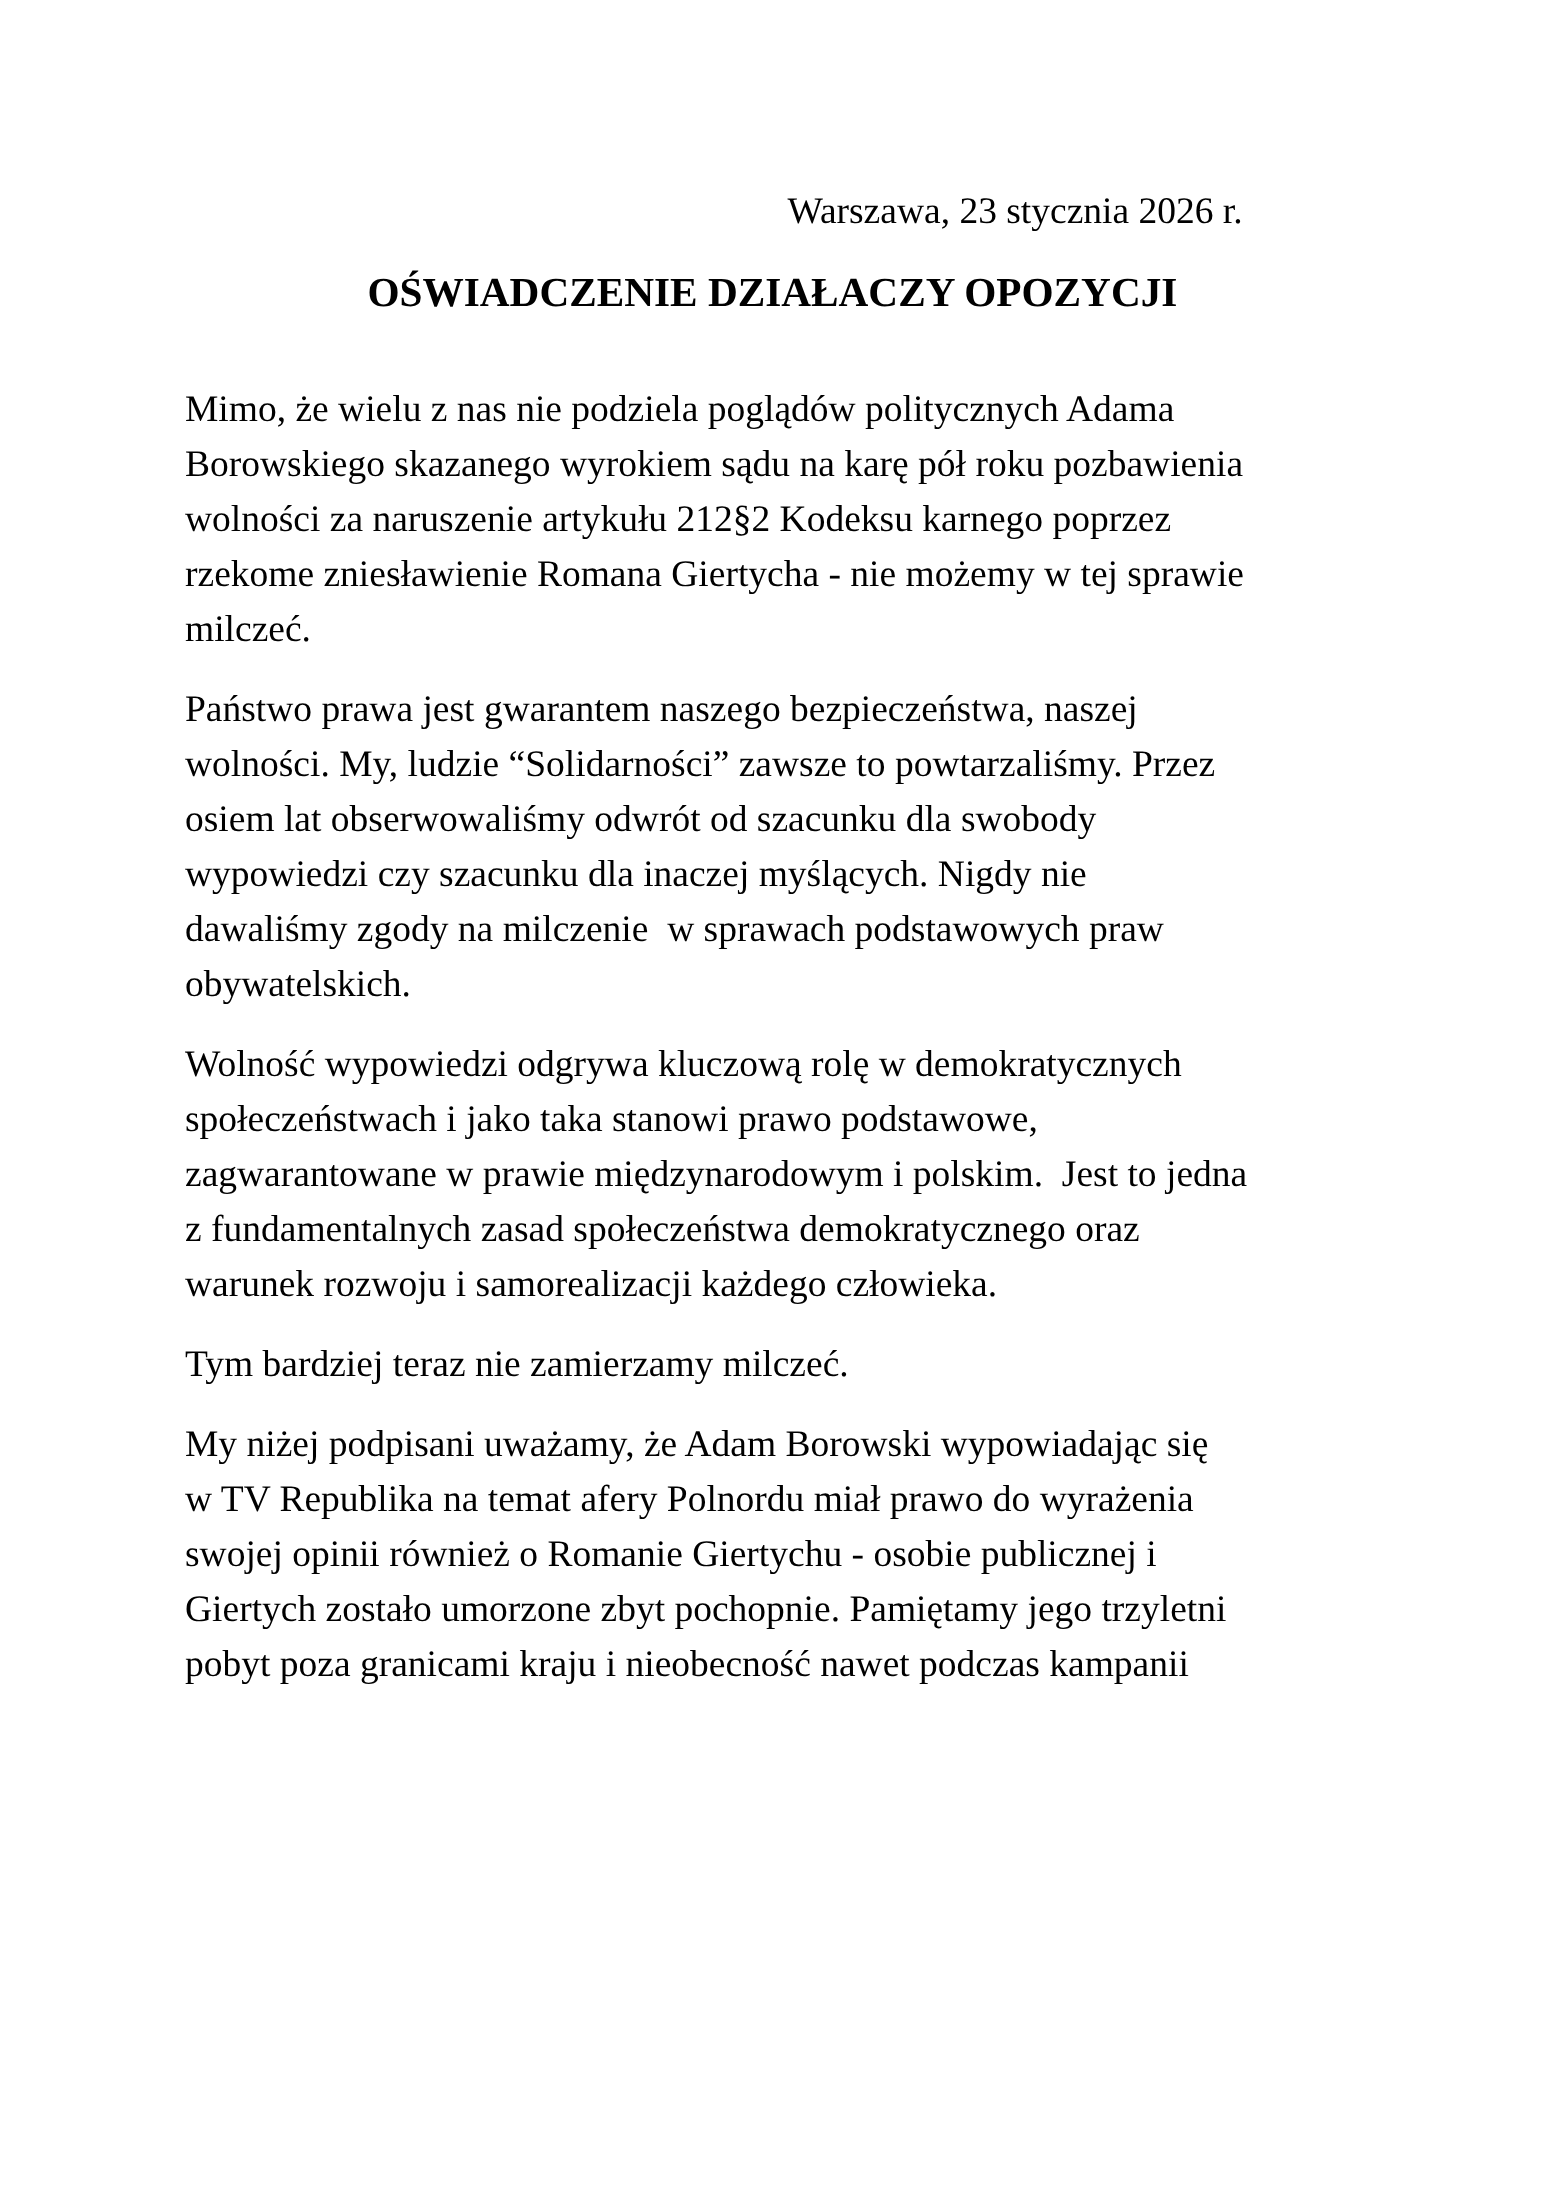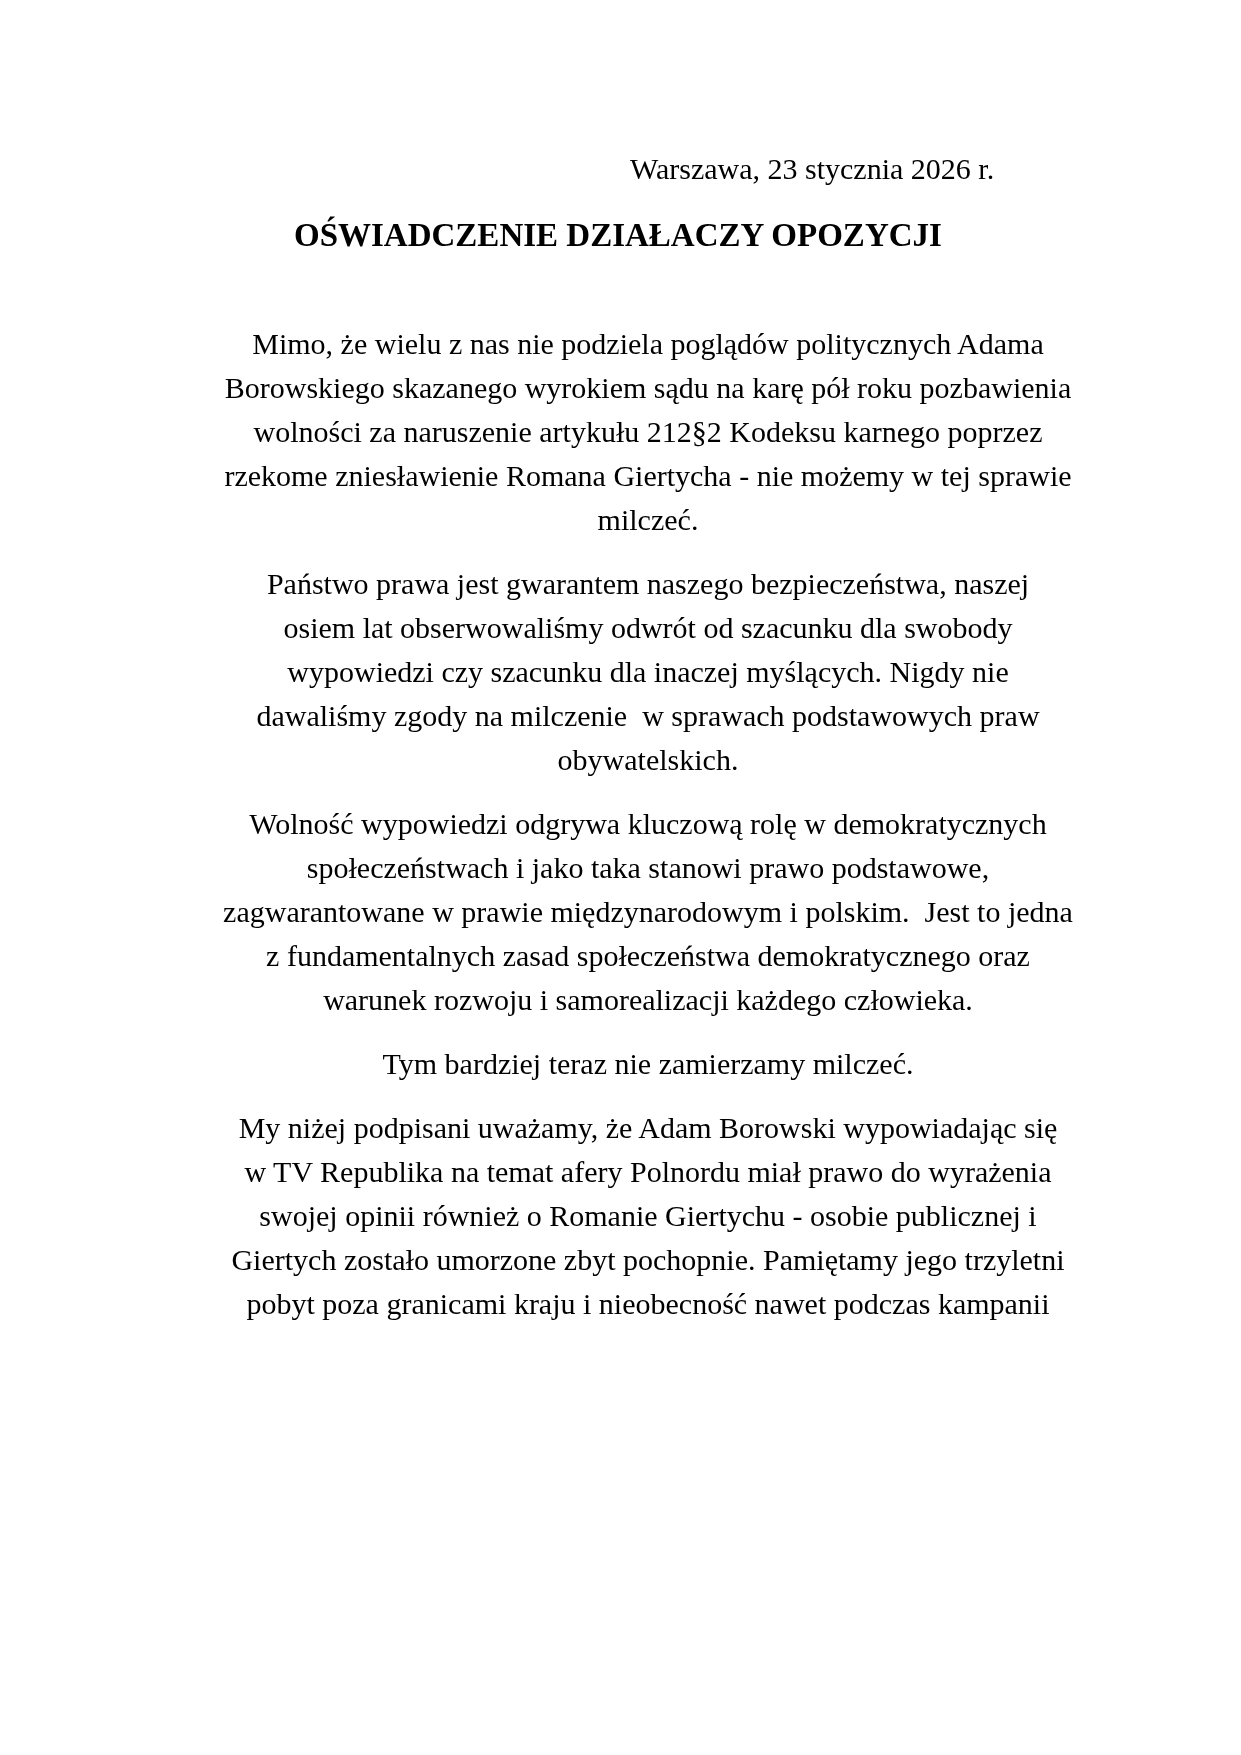--- a/index.html
+++ b/index.html
@@ -15,21 +15,20 @@
       font-family: "Liberation Serif", "DejaVu Serif", serif;
       color: #000000;
     }
     .page {
       position: absolute;
       left: 0;
       top: 0;
       width: 1240px;
       height: 1755px;
       background: #ffffff;
-      text-align: center;
     }
     .date-line {
       position: absolute;
       left: 630px;
       top: 149px;
       font-size: 30px;
       line-height: 40px;
       white-space: nowrap;
     }
     .title {
@@ -40,21 +39,21 @@
       font-weight: bold;
       line-height: 43px;
       white-space: nowrap;
     }
     .title .line {
       display: block;
     }
     .body-text {
       position: absolute;
       left: 148px;
-      top: 322px;
+      top: 306px;
       width: 1000px;
       font-size: 30px;
       line-height: 44px;
     }
     .para {
       margin: 0 0 20px 0;
     }
     .para .line {
       display: block;
       white-space: pre;
@@ -76,20 +75,21 @@
     <p class="para">
       <span class="line">Mimo, że wielu z nas nie podziela poglądów politycznych Adama</span>
       <span class="line">Borowskiego skazanego wyrokiem sądu na karę pół roku pozbawienia</span>
       <span class="line">wolności za naruszenie artykułu 212§2 Kodeksu karnego poprzez</span>
       <span class="line">rzekome zniesławienie Romana Giertycha - nie możemy w tej sprawie</span>
       <span class="line">milczeć.</span>
     </p>
 
     <p class="para">
       <span class="line">Państwo prawa jest gwarantem naszego bezpieczeństwa, naszej</span>
+      <span class="line">wolności. My, ludzie “Solidarności” zawsze to powtarzaliśmy. Przez</span>
       <span class="line">osiem lat obserwowaliśmy odwrót od szacunku dla swobody</span>
       <span class="line">wypowiedzi czy szacunku dla inaczej myślących. Nigdy nie</span>
       <span class="line">dawaliśmy zgody na milczenie  w sprawach podstawowych praw</span>
       <span class="line">obywatelskich.</span>
     </p>
 
     <p class="para">
       <span class="line">Wolność wypowiedzi odgrywa kluczową rolę w demokratycznych</span>
       <span class="line">społeczeństwach i jako taka stanowi prawo podstawowe,</span>
       <span class="line">zagwarantowane w prawie międzynarodowym i polskim.  Jest to jedna</span>

